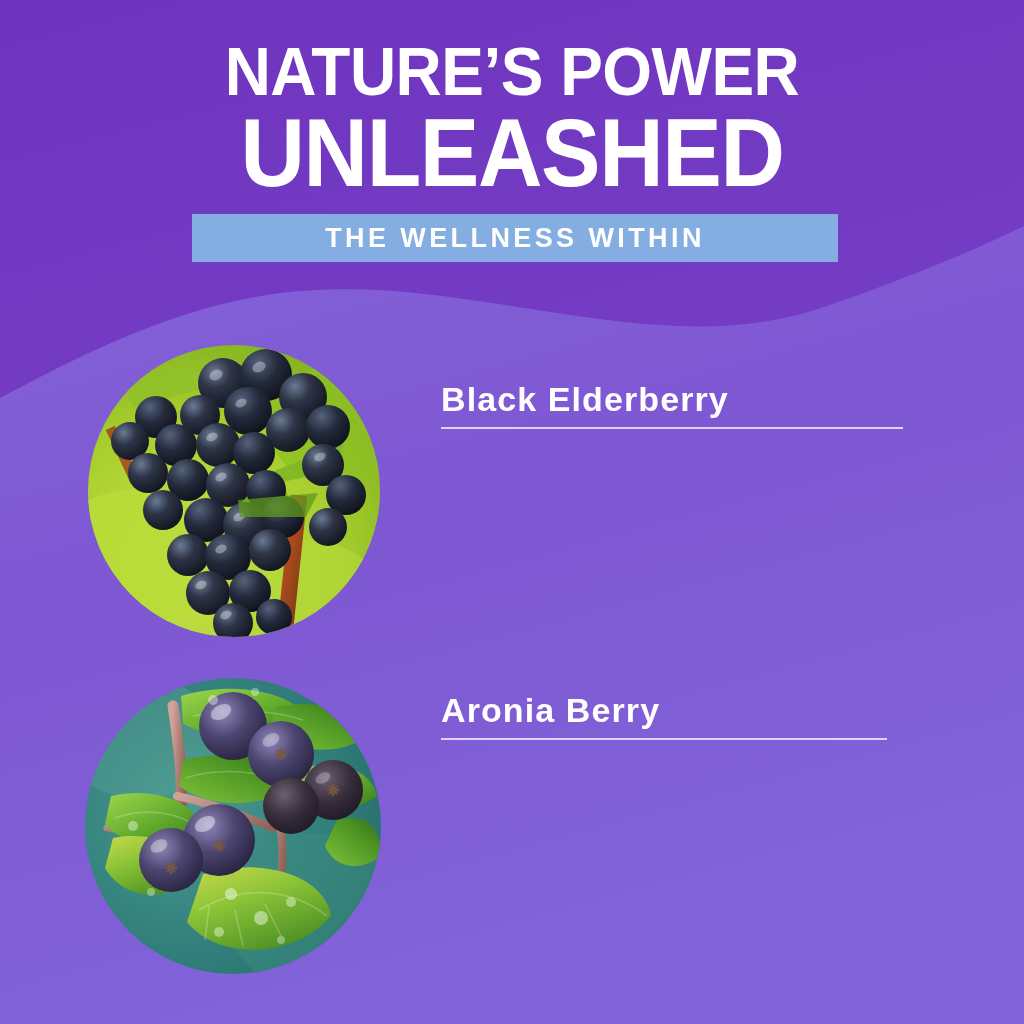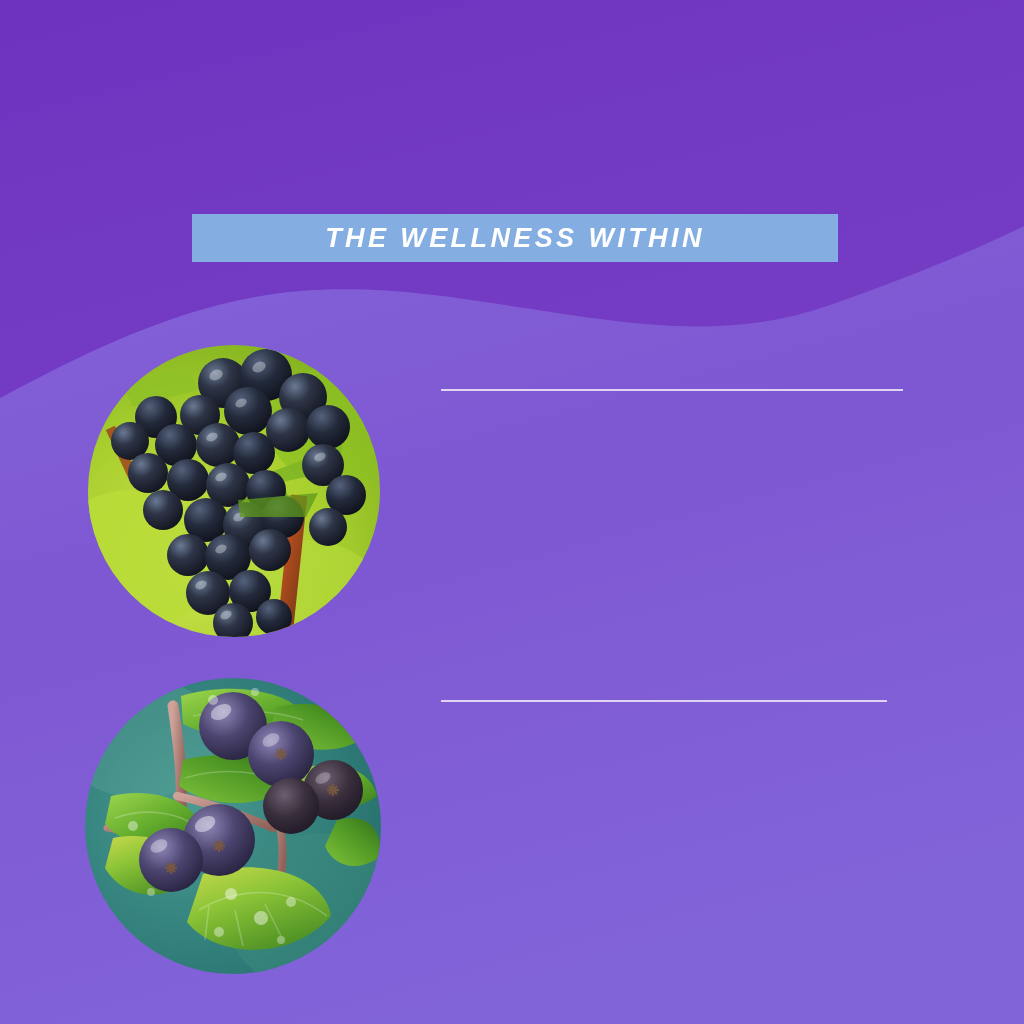--- a/index.html
+++ b/index.html
@@ -73,21 +73,20 @@
     justify-content: center;
   }
   .sub-banner-text {
     color: #ffffff;
     font-family: "Liberation Sans", sans-serif;
     font-weight: bold;
     font-size: 27px;
     letter-spacing: 3.4px;
     line-height: 1;
     white-space: nowrap;
-    font-style: italic;
   }
 
   
   .row {
     position: absolute;
     left: 0;
     width: 1024px;
   }
   .row-1 { top: 345px; }
   .row-2 { top: 678px; }
@@ -166,20 +165,24 @@
     </defs>
     <rect x="0" y="0" width="1024" height="1024" fill="url(#baseGrad)"></rect>
     <path d="M0,398
              C 90,350 190,300 300,291
              C 400,283 480,303 600,319
              C 690,331 760,330 830,305
              C 910,277 975,250 1024,226
              L1024,1024 L0,1024 Z" fill="url(#waveGrad)"></path>
   </svg>
 
+  <div class="header">
+    <span class="title-line1">NATURE’S POWER</span>
+    <span class="title-line2">UNLEASHED</span>
+  </div>
 
   <div class="sub-banner">
     <span class="sub-banner-text">THE WELLNESS WITHIN</span>
   </div>
 
   <div class="row row-1">
 
     <div class="thumb">
       <svg viewBox="0 0 292 292" preserveAspectRatio="xMidYMid slice">
         <defs>
@@ -260,20 +263,21 @@
           <ellipse cx="113" cy="240" rx="6" ry="4" transform="rotate(-25 113 240)"></ellipse>
           <ellipse cx="138" cy="270" rx="6" ry="4" transform="rotate(-25 138 270)"></ellipse>
           <ellipse cx="232" cy="112" rx="6" ry="4" transform="rotate(-25 232 112)"></ellipse>
         </g>
 
         <path d="M150,155 L230,148 L218,172 L152,172 Z" fill="#5f9a1c" opacity="0.75"></path>
       </svg>
     </div>
 
     <div class="copy copy-1">
+      <h2 class="item-title">Black Elderberry</h2>
       <div class="rule rule-1"></div>
     </div>
   </div>
 
   <div class="row row-2">
 
     <div class="thumb thumb-2">
       <svg viewBox="0 0 296 296" preserveAspectRatio="xMidYMid slice">
         <defs>
           <radialGradient id="ar-bg" cx="0.35" cy="0.45" r="0.95">
@@ -372,17 +376,18 @@
           <circle cx="196" cy="262" r="4" opacity="0.35"></circle>
           <circle cx="48" cy="148" r="5" opacity="0.4"></circle>
           <circle cx="66" cy="214" r="4" opacity="0.35"></circle>
           <circle cx="128" cy="22" r="5" opacity="0.4"></circle>
           <circle cx="170" cy="14" r="4" opacity="0.35"></circle>
         </g>
       </svg>
     </div>
 
     <div class="copy copy-2">
+      <h2 class="item-title">Aronia Berry</h2>
       <div class="rule rule-2"></div>
     </div>
   </div>
 
 </div>
 
 </body></html>

